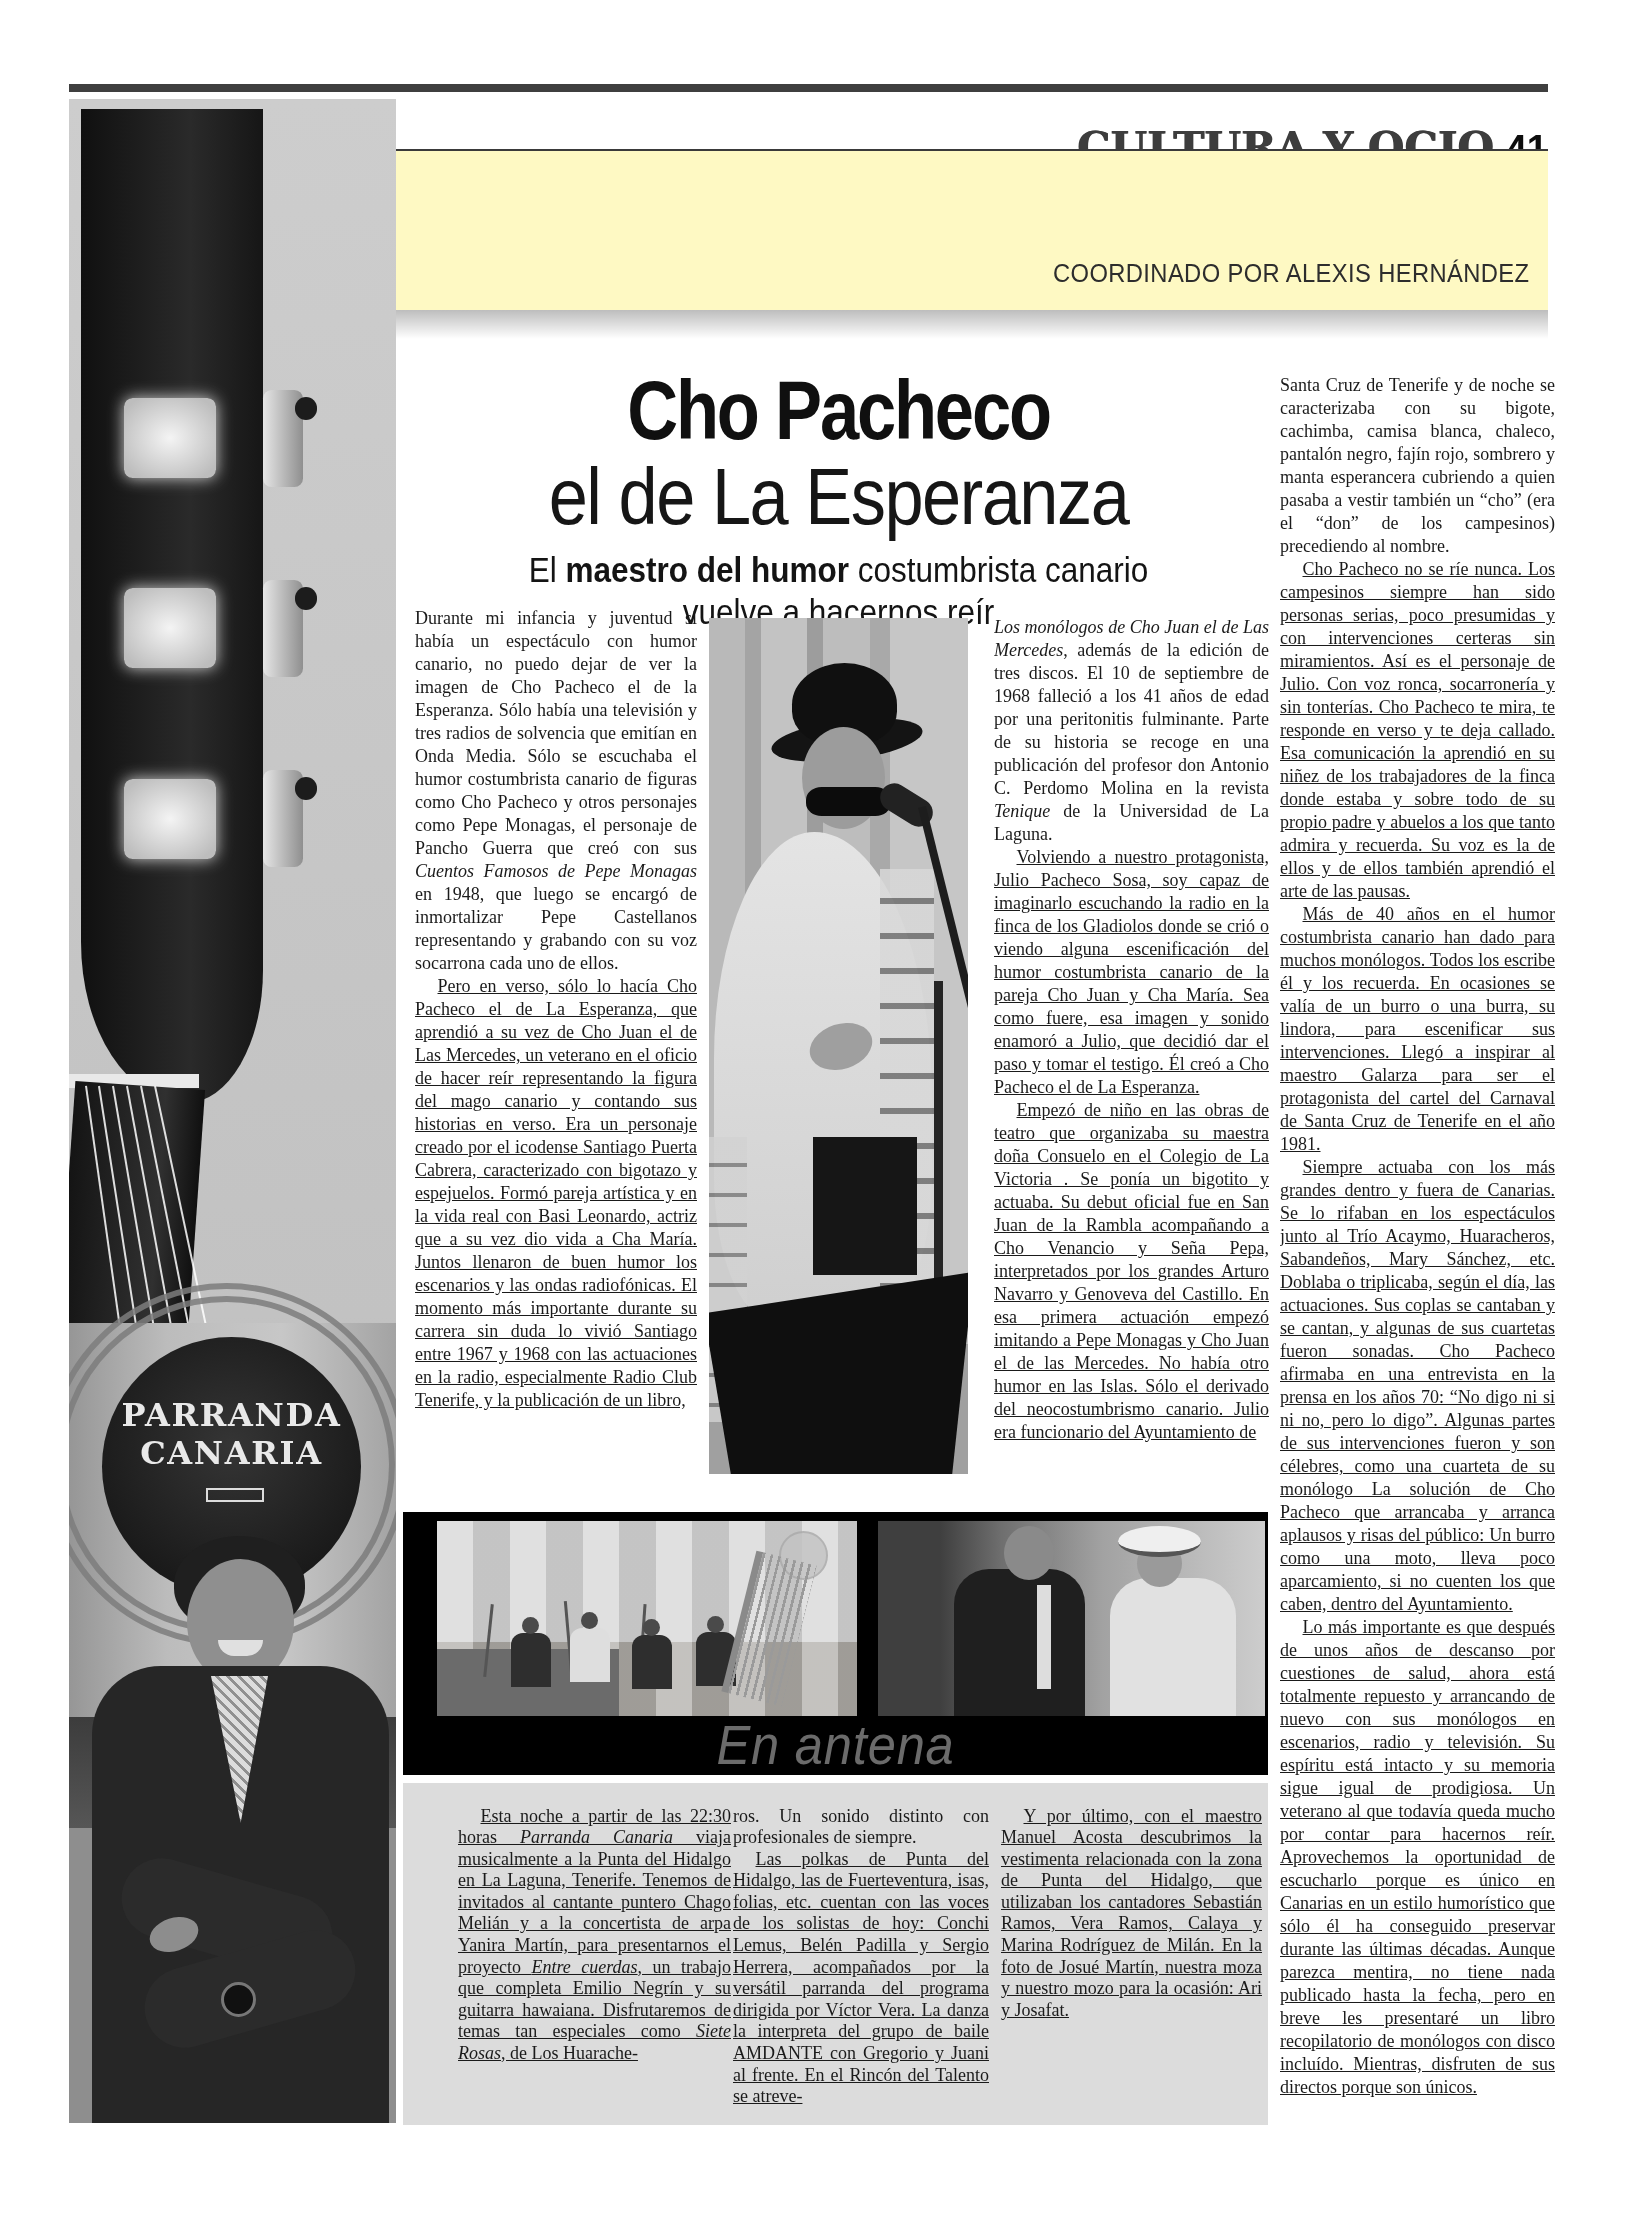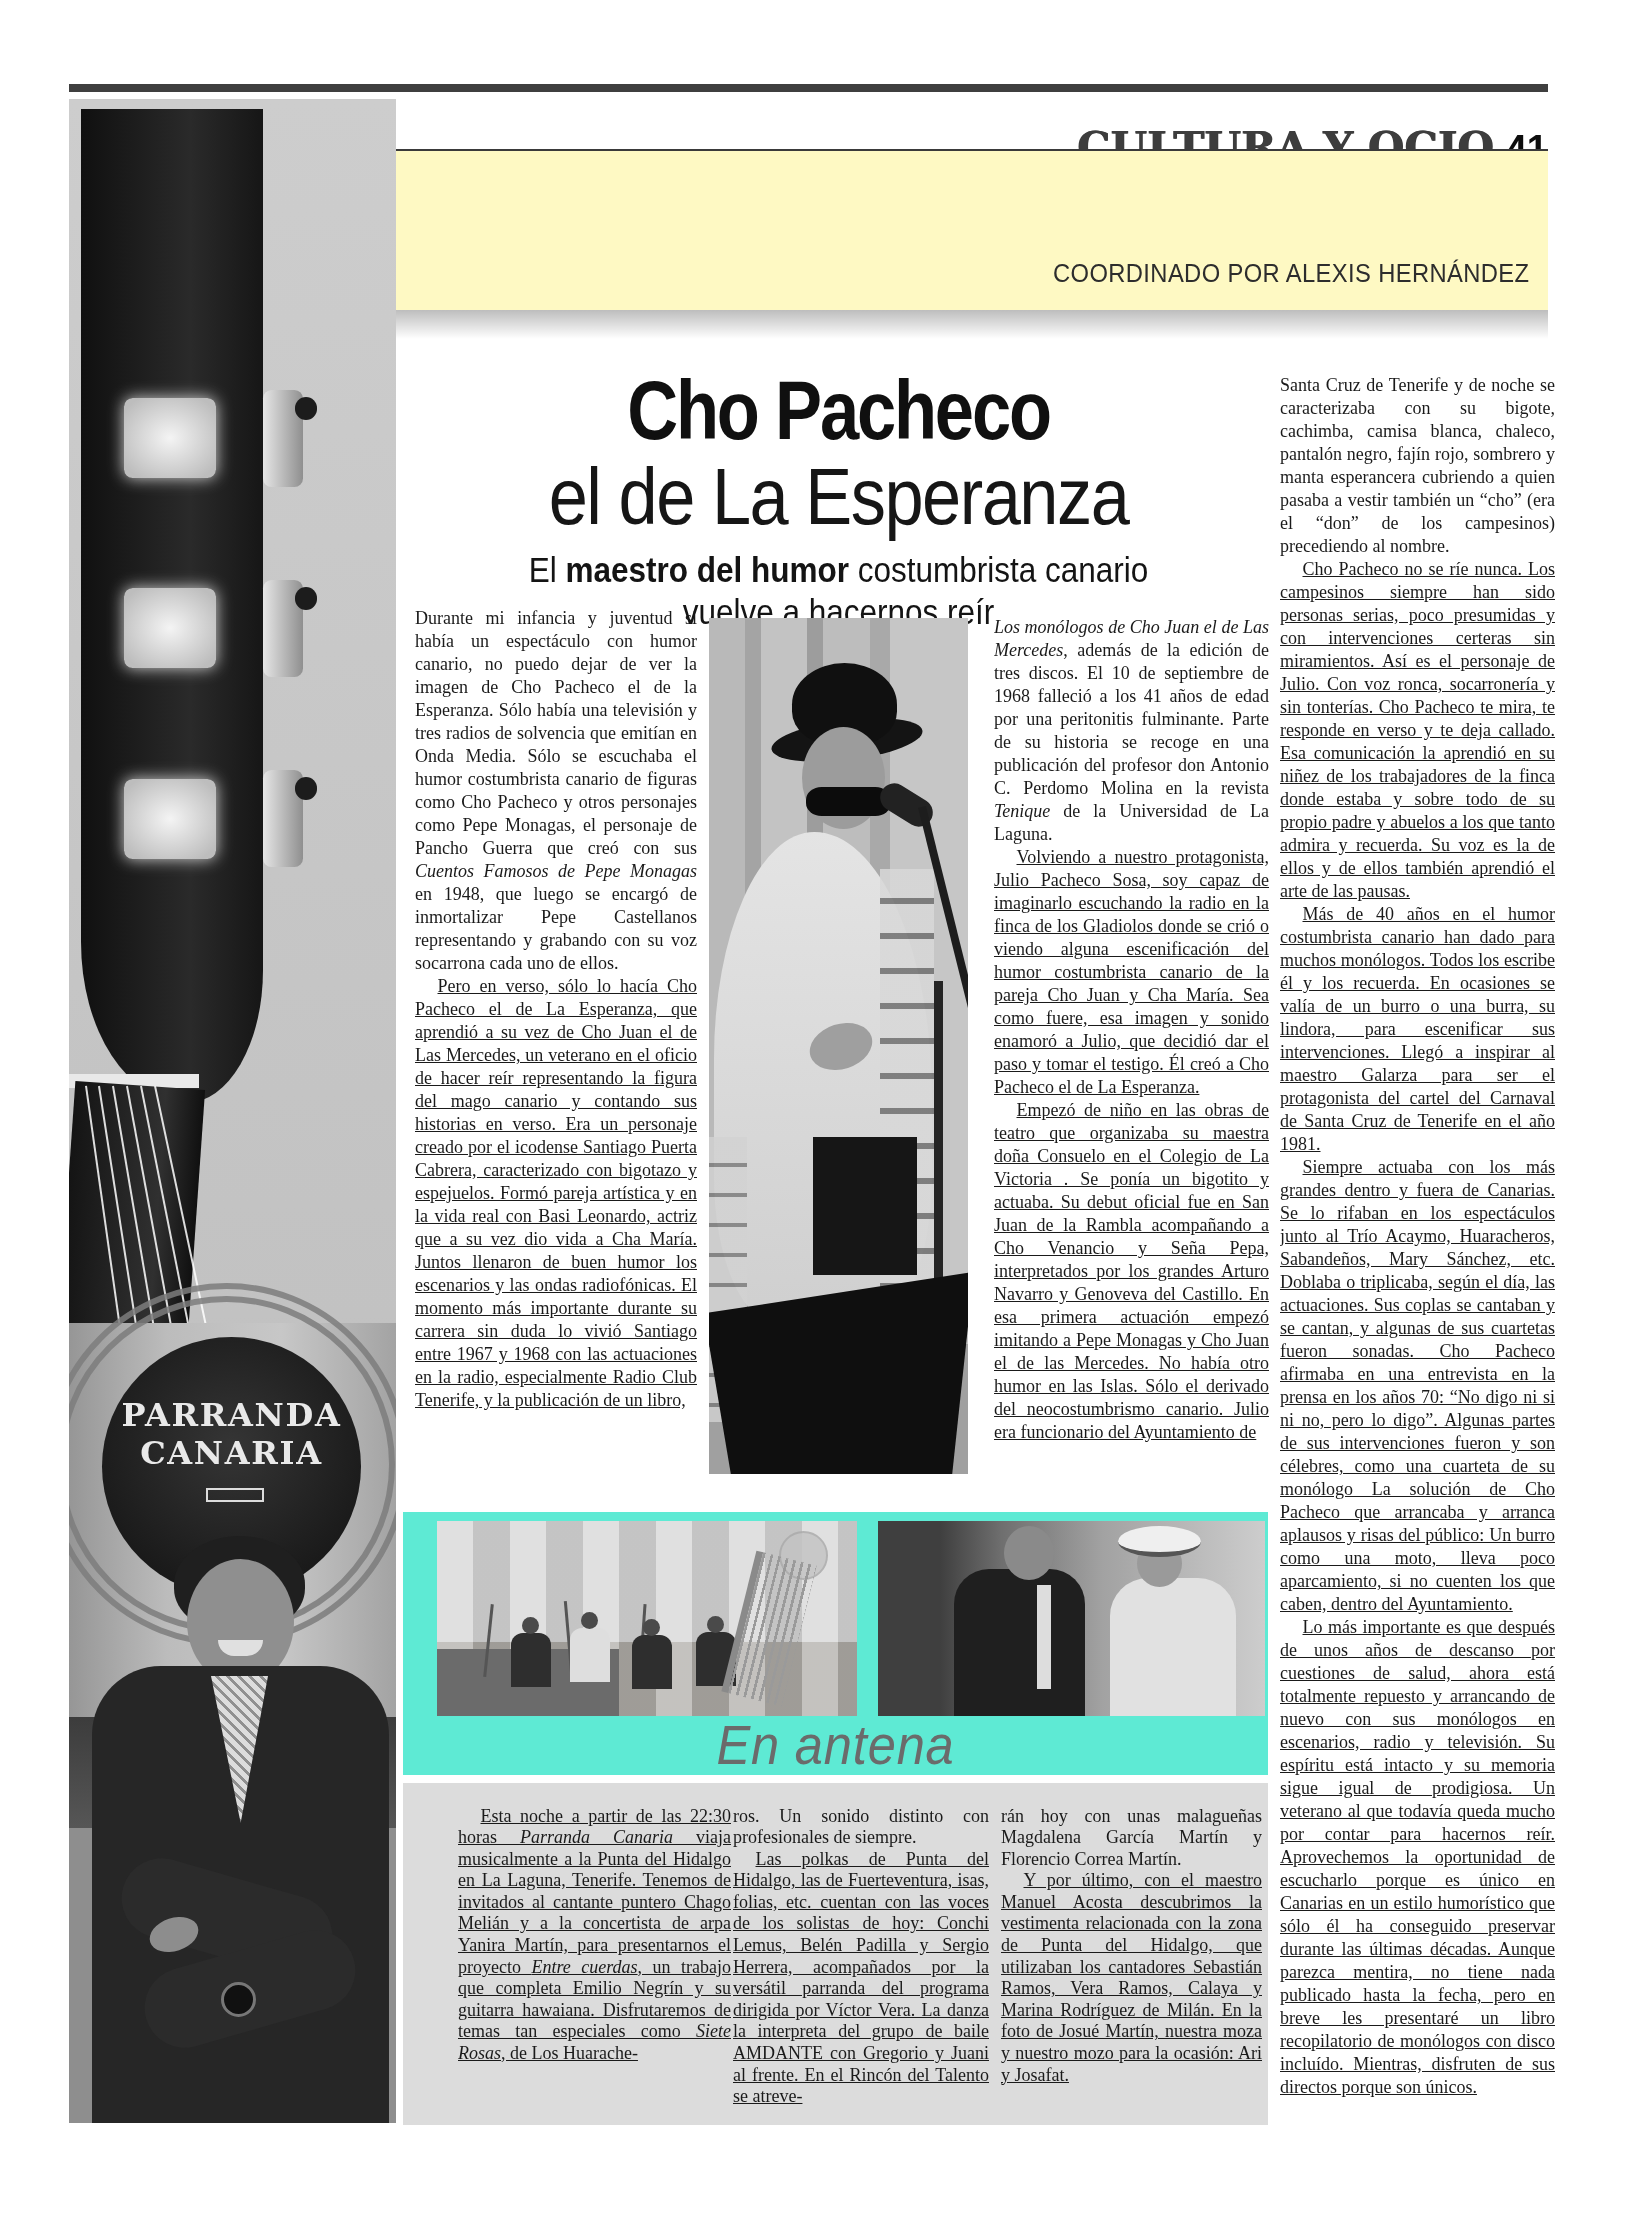--- a/index.html
+++ b/index.html
@@ -80,21 +80,21 @@
   .face{position:absolute;left:93px;top:109px;width:83px;height:102px;border-radius:50%;background:#9c9c9c;}
   .stache{position:absolute;left:97px;top:169px;width:85px;height:29px;border-radius:15.6px/13px;background:#0c0c0c;}
   .mic-head{position:absolute;left:169px;top:173px;width:57px;height:28px;border-radius:14px;background:#222;transform:rotate(32deg);}
   .mic-boom{position:absolute;left:209px;top:189px;width:7.8px;height:320px;background:#1d1d1d;transform:rotate(-14deg);transform-origin:top center;}
   .mic-pole{position:absolute;left:225px;top:363px;width:8.6px;height:493px;background:#242424;}
   .perf-hand{position:absolute;left:100px;top:406px;width:64px;height:45px;border-radius:50%;background:#9f9f9f;transform:rotate(-18deg);}
   .pants{position:absolute;left:104px;top:519px;width:104px;height:138px;background:#161616;}
   .mstand{position:absolute;left:-5.2px;top:597px;width:270px;height:259px;background:#0f0f0f;clip-path:polygon(0 38%,100% 22%,92% 100%,10% 100%);}
 
   
-  .grayblock1{left:403px;top:1512px;width:865px;height:263px;background:#5eead4;z-index:2;}
+  .grayblock1{left:403px;top:1512px;width:865px;height:263px;background:#000000;z-index:2;}
   .grayblock2{left:403px;top:1783px;width:865px;height:342px;background:#dcdcdc;z-index:2;}
   .antena-title{position:absolute;left:0;top:201px;width:865px;text-align:center;font-family:"Liberation Sans",sans-serif;font-style:italic;font-size:55px;color:#6b6b6b;transform:scaleX(.92);letter-spacing:0.9px;}
   .colA{position:absolute;left:55px;top:22.5px;width:273px;height:304px;overflow:hidden;}
   .colB{position:absolute;left:330px;top:22.5px;width:256px;height:304px;overflow:hidden;}
   .colC{position:absolute;left:598px;top:22.5px;width:261px;height:304px;overflow:hidden;}
 
   
   .ph-parranda{position:absolute;left:34px;top:8.6px;width:420px;height:195px;overflow:hidden;
      background:linear-gradient(180deg,#d3d3d3 0 62%,#aba8a3 62% 100%);}
   .pp-panels{position:absolute;inset:0;background:repeating-linear-gradient(90deg,rgba(255,255,255,.3) 0 36px,rgba(0,0,0,.07) 36px 73px);}
@@ -240,19 +240,18 @@
 
   <div class="abs grayblock2">
     <div class="bodycol smallcol colA">
         <p class="ind">Esta noche a partir de las 22:30 horas <i>Parranda Canaria</i> viaja musicalmente a la Punta del Hidalgo en La Laguna, Tenerife. Tenemos de invitados al cantante puntero Chago Melián y a la concertista de arpa Yanira Martín, para presentarnos el proyecto <i>Entre cuerdas</i>, un trabajo que completa Emilio Negrín y su guitarra hawaiana. Disfrutaremos de temas tan especiales como <i>Siete Rosas</i>, de Los Huarache-</p>
       </div>
     <div class="bodycol smallcol colB">
         <p>ros. Un sonido distinto con profesionales de siempre.</p>
         <p class="ind">Las polkas de Punta del Hidalgo, las de Fuerteventura, isas, folias, etc. cuentan con las voces de los solistas de hoy: Conchi Lemus, Belén Padilla y Sergio Herrera, acompañados por la versátil parranda del programa dirigida por Víctor Vera. La danza la interpreta del grupo de baile AMDANTE con Gregorio y Juani al frente. En el Rincón del Talento se atreve-</p>
       </div>
     <div class="bodycol smallcol colC">
-        <p>rán hoy con unas malagueñas Magdalena García Martín y Florencio Correa Martín.</p>
         <p class="ind">Y por último, con el maestro Manuel Acosta descubrimos la vestimenta relacionada con la zona de Punta del Hidalgo, que utilizaban los cantadores Sebastián Ramos, Vera Ramos, Calaya y Marina Rodríguez de Milán. En la foto de Josué Martín, nuestra moza y nuestro mozo para la ocasión: Ari y Josafat.</p>
       </div>
   </div>
 
 </div>
 
 
 </body></html>

